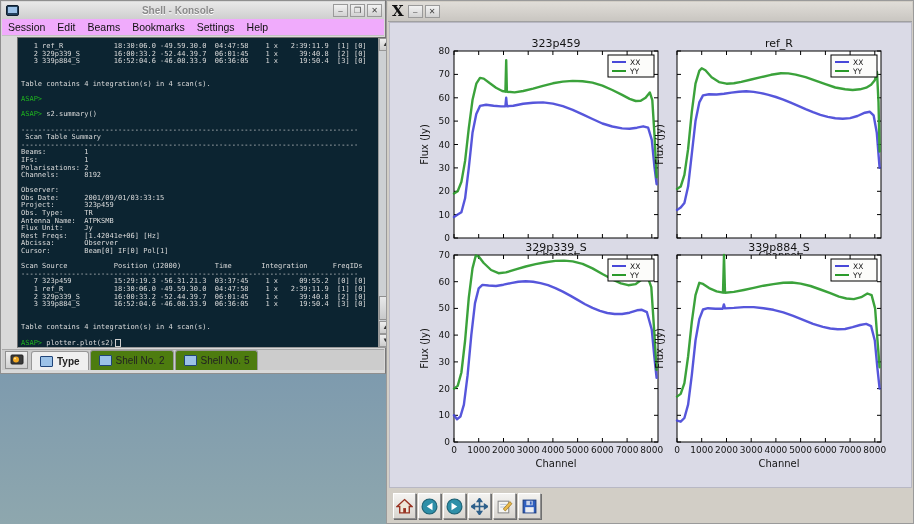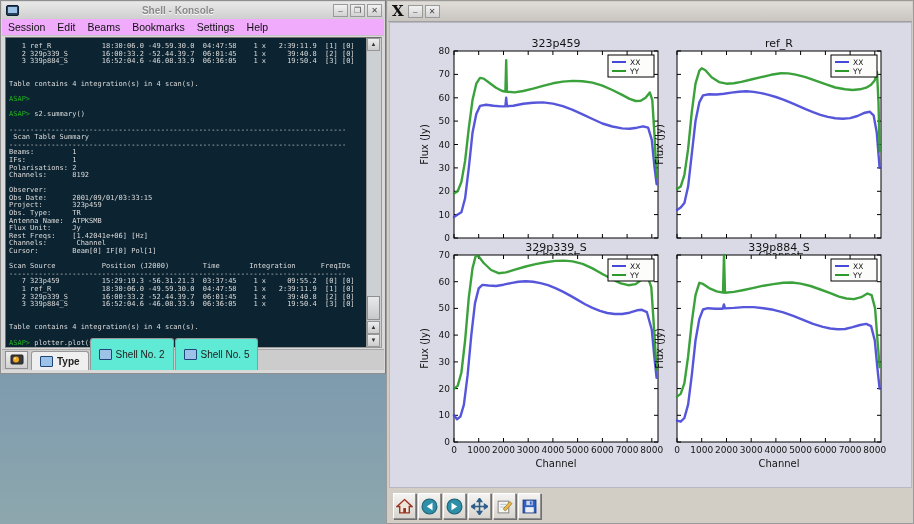--- a/index.html
+++ b/index.html
@@ -14,42 +14,42 @@
     background:linear-gradient(#e8e8e8,#cfcfcf);border-bottom:1px solid #b0b0b0;
     display:flex;align-items:center;}
   .titlebar .title{flex:1;text-align:center;font-size:10px;color:#8a8a8a;
     text-shadow:0 1px 0 #fff;font-weight:bold;}
   .tb-btn{width:15px;height:13px;margin-right:2px;background:linear-gradient(#f2f2f2,#d2d2d2);
     border:1px solid #9a9a9a;font-size:8px;line-height:12px;text-align:center;color:#444;
     box-sizing:border-box;}
   #menu-bar{position:absolute;left:1px;right:1px;top:18px;height:16px;background:#f0abfc;
     border-bottom:1px solid #c2c2c2;display:flex;align-items:center;font-size:10.5px;color:#111;}
   #menu-bar span{padding:0 6px;}
-  #term-frame{position:absolute;left:4px;top:36px;width:377px;height:311px;
+  #term-frame{position:absolute;left:16px;top:36px;width:377px;height:311px;
     border:1px solid #9a9a9a;border-top-color:#6f6f6f;border-left-color:#6f6f6f;
     background:#0c2431;box-sizing:border-box;}
   #term-body{position:absolute;left:3px;top:5px;right:16px;bottom:0;overflow:hidden;}
   .term-line{height:7.6px;line-height:7.7px;white-space:pre;
     font-family:"DejaVu Sans Mono",monospace;font-size:7px;color:#dcdcdc;}
   .term-line .prompt{color:#1fb41f;}
   .cursor{display:inline-block;width:4px;height:6px;border:1px solid #cfcfcf;
     vertical-align:middle;margin-left:1px;}
   #term-scroll{position:absolute;right:0;top:0;bottom:0;width:14px;background:#cdd0d3;
     border-left:1px solid #9a9a9a;}
   .sc-btn{position:absolute;left:0;width:13px;height:13px;background:linear-gradient(#eee,#ccc);
     border:1px solid #979797;box-sizing:border-box;font-size:6px;line-height:11px;
     text-align:center;color:#333;}
   #sc-thumb{position:absolute;left:0;width:13px;background:linear-gradient(#e8e9ea,#c8c9ca);
     border:1px solid #8f8f8f;box-sizing:border-box;}
   #tab-bar{position:absolute;left:1px;right:1px;top:348px;height:20px;background:#cccccc;
     border-top:1px solid #a8a8a8;display:flex;align-items:flex-end;}
   #new-session-btn{width:23px;height:18px;margin:0 3px 1px 3px;background:linear-gradient(#f0f0f0,#d0d0d0);
     border:1px solid #909090;box-sizing:border-box;display:flex;align-items:center;justify-content:center;}
-  .tab{height:32px;display:flex;align-items:center;padding:0 8px;font-size:10px;color:#222;
-    background:#5eead4;border:1px solid #989898;border-bottom:none;margin-right:1px;
+  .tab{height:20px;display:flex;align-items:center;padding:0 8px;font-size:10px;color:#222;
+    background:#4d7c0f;border:1px solid #989898;border-bottom:none;margin-right:1px;
     border-radius:3px 3px 0 0;box-sizing:border-box;}
   .tab.active{background:#efefef;height:19px;font-weight:bold;}
   .tab .scr{display:inline-block;width:11px;height:9px;background:#9cc2e8;
     border:1.5px solid #20457a;border-radius:1px;margin-right:4px;}
   
   #plot-win{position:absolute;left:386px;top:0;width:528px;height:524px;
     background:#d2cec6;border:1px solid #9a9a9a;box-sizing:border-box;}
   #plot-titlebar{position:absolute;left:1px;right:1px;top:1px;height:19px;
     background:linear-gradient(#e0ddd8,#c9c6c1);border-bottom:1px solid #a0a0a0;
     display:flex;align-items:center;}
@@ -120,21 +120,21 @@
           <div class="term-line"><span>Polarisations: 2</span></div>
           <div class="term-line"><span>Channels:      8192</span></div>
           <div class="term-line"><span></span></div>
           <div class="term-line"><span>Observer:</span></div>
           <div class="term-line"><span>Obs Date:      2001/09/01/03:33:15</span></div>
           <div class="term-line"><span>Project:       323p459</span></div>
           <div class="term-line"><span>Obs. Type:     TR</span></div>
           <div class="term-line"><span>Antenna Name:  ATPKSMB</span></div>
           <div class="term-line"><span>Flux Unit:     Jy</span></div>
           <div class="term-line"><span>Rest Freqs:    [1.42041e+06] [Hz]</span></div>
-          <div class="term-line"><span>Channels:       Channel</span></div>
+          <div class="term-line"><span>Abcissa:       Observer</span></div>
           <div class="term-line"><span>Cursor:        Beam[0] IF[0] Pol[1]</span></div>
           <div class="term-line"><span></span></div>
           <div class="term-line"><span>Scan Source           Position (J2000)        Time       Integration      FreqIDs</span></div>
           <div class="term-line"><span>--------------------------------------------------------------------------------</span></div>
           <div class="term-line"><span>   7 323p459          15:29:19.3 -56.31.21.3  03:37:45    1 x     09:55.2  [0] [0]</span></div>
           <div class="term-line"><span>   1 ref_R            18:30:06.0 -49.59.30.0  04:47:58    1 x   2:39:11.9  [1] [0]</span></div>
           <div class="term-line"><span>   2 329p339_S        16:00:33.2 -52.44.39.7  06:01:45    1 x     39:40.8  [2] [0]</span></div>
           <div class="term-line"><span>   3 339p884_S        16:52:04.6 -46.08.33.9  06:36:05    1 x     19:50.4  [3] [0]</span></div>
           <div class="term-line"><span></span></div>
           <div class="term-line"><span></span></div>

